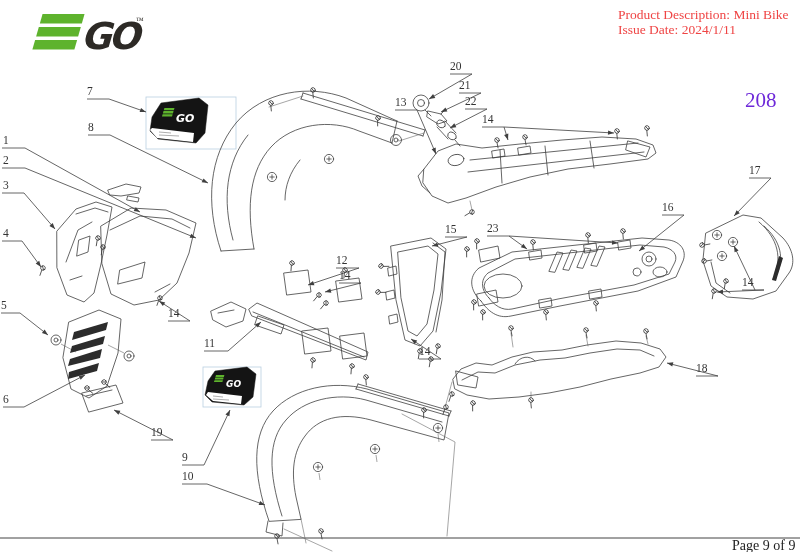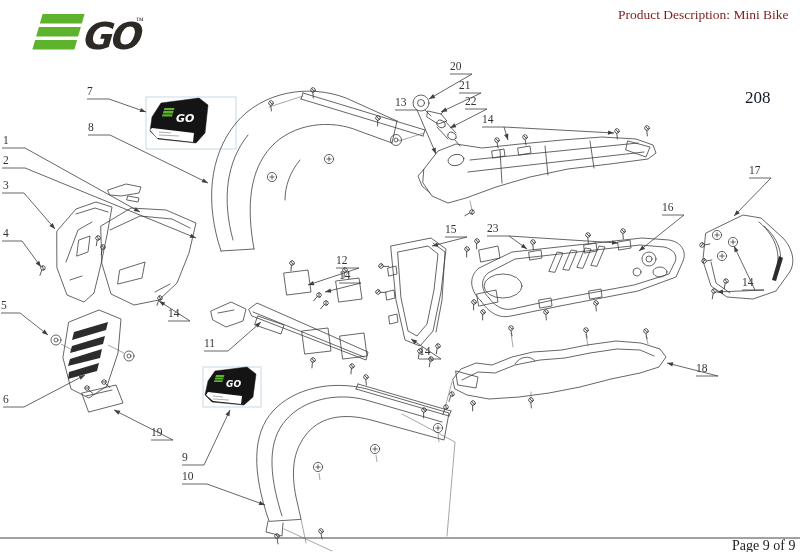--- a/index.html
+++ b/index.html
@@ -1,20 +1,20 @@
 <!DOCTYPE html>
 <html><head>
 <meta charset="utf-8">
 <style>
   html,body{margin:0;padding:0}
   body{width:800px;height:552px;position:relative;overflow:hidden;background:#fff;
        font-family:"Liberation Serif",serif}
   .info{position:absolute;left:618px;top:7px;font-size:13.5px;line-height:15.4px;
-        color:#7f1d1d;white-space:nowrap}
-  .sheet{position:absolute;left:745px;top:88px;font-size:17px;color:#0f172a}
+        color:#ef4444;white-space:nowrap}
+  .sheet{position:absolute;left:745px;top:88px;font-size:21px;color:#6d28d9}
   .pagefoot{position:absolute;left:732px;top:538px;font-size:14px;color:#222}
   #logo{position:absolute;left:8px;top:9px}
   #diagram{position:absolute;left:0;top:0}
   .ln{stroke:#3f3f3f;stroke-width:.8;fill:none;stroke-linejoin:round;stroke-linecap:round}
   .thin{stroke:#6a6a6a;stroke-width:.6;fill:none}
   .dk{fill:#2c2c2c;stroke:none}
   .decal{fill:#141414;stroke:#141414;stroke-width:.5}
   .decalbox{fill:none;stroke:#b9cfe0;stroke-width:.8}
   .whitepatch{fill:#fff;stroke:none}
   .hair{stroke:#8a8a8a;stroke-width:.7}
@@ -30,20 +30,21 @@
     <rect x="36" y="5" width="42" height="9.5" fill="#5eb32d"></rect>
     <rect x="36" y="18" width="42" height="9.5" fill="#5eb32d"></rect>
     <rect x="36" y="31" width="42" height="9.5" fill="#5eb32d"></rect>
     <text x="84" y="40" style="font:bold 37px 'DejaVu Sans',sans-serif;letter-spacing:-3px" fill="#2d2a26">GO</text>
   </g>
   <text x="128" y="14" font-size="8" fill="#2d2a26">™</text>
 </svg>
 
 <div class="info" id="info-block">
     <div>Product Description: Mini Bike</div>
+    <div>Issue Date: 2024/1/11</div>
   </div>
 <div class="sheet">208</div>
 
 <svg id="diagram" width="800" height="552" viewBox="0 0 800 552">
   <defs>
     <g id="scr" class="ln">
       <circle cx="0" cy="0" r="2.3"></circle>
       <line x1="-1.6" y1="-1" x2="1.6" y2="1"></line>
       <line x1="0.4" y1="2.3" x2="2.4" y2="7.6"></line>
     </g>

